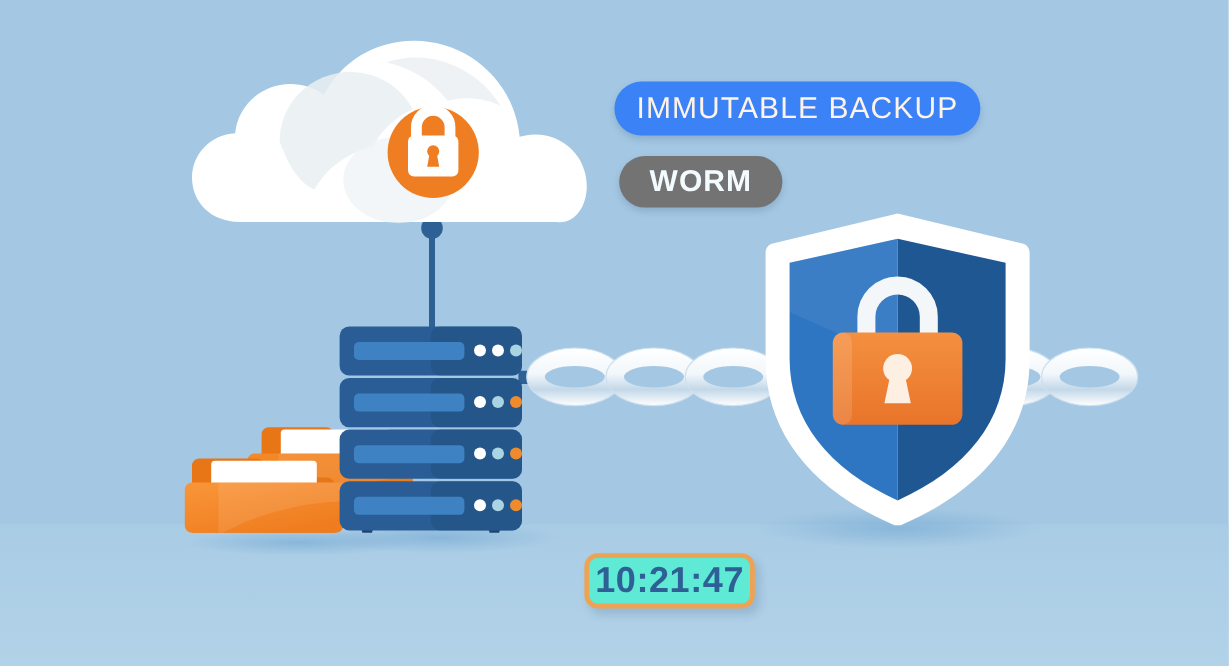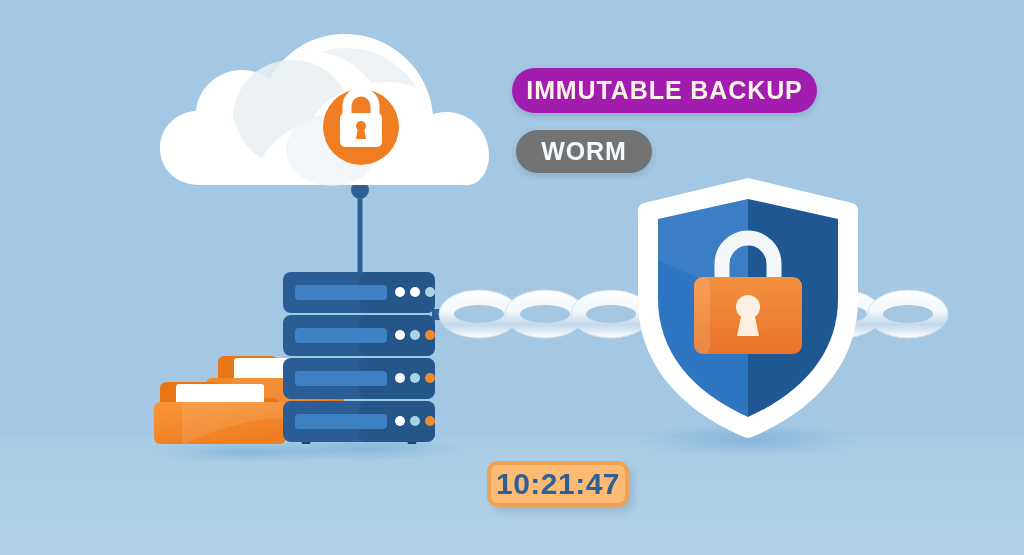--- a/index.html
+++ b/index.html
@@ -32,24 +32,24 @@
     border-radius: 999px;
     letter-spacing: 0.9px;
     white-space: nowrap;
     box-sizing: border-box;
   }
   #badge-immutable {
     left: 512px;
     top: 68px;
     width: 305px;
     height: 45px;
-    background: #a21caf;
+    background: #3b82f6;
     color: #fdf3e8;
     font-size: 25px;
-    font-weight: bold;
+    font-weight: normal;
     box-shadow: 0 3px 6px rgba(40,70,110,0.20);
   }
   #badge-worm {
     left: 516px;
     top: 130px;
     width: 136px;
     height: 43px;
     background: #737373;
     color: #f4fbff;
     font-size: 25px;
@@ -58,21 +58,21 @@
   }
   #timer-chip {
     position: absolute;
     left: 487px;
     top: 461px;
     width: 142px;
     height: 46px;
     box-sizing: border-box;
     border: 4px solid #eea354;
     border-radius: 11px;
-    background: #fdba74;
+    background: #5eead4;
     display: flex;
     align-items: center;
     justify-content: center;
     box-shadow: 4px 5px 7px rgba(40,70,110,0.17);
   }
   #timer-text {
     color: #2f6095;
     font-size: 30px;
     font-weight: bold;
     letter-spacing: 0.5px;

